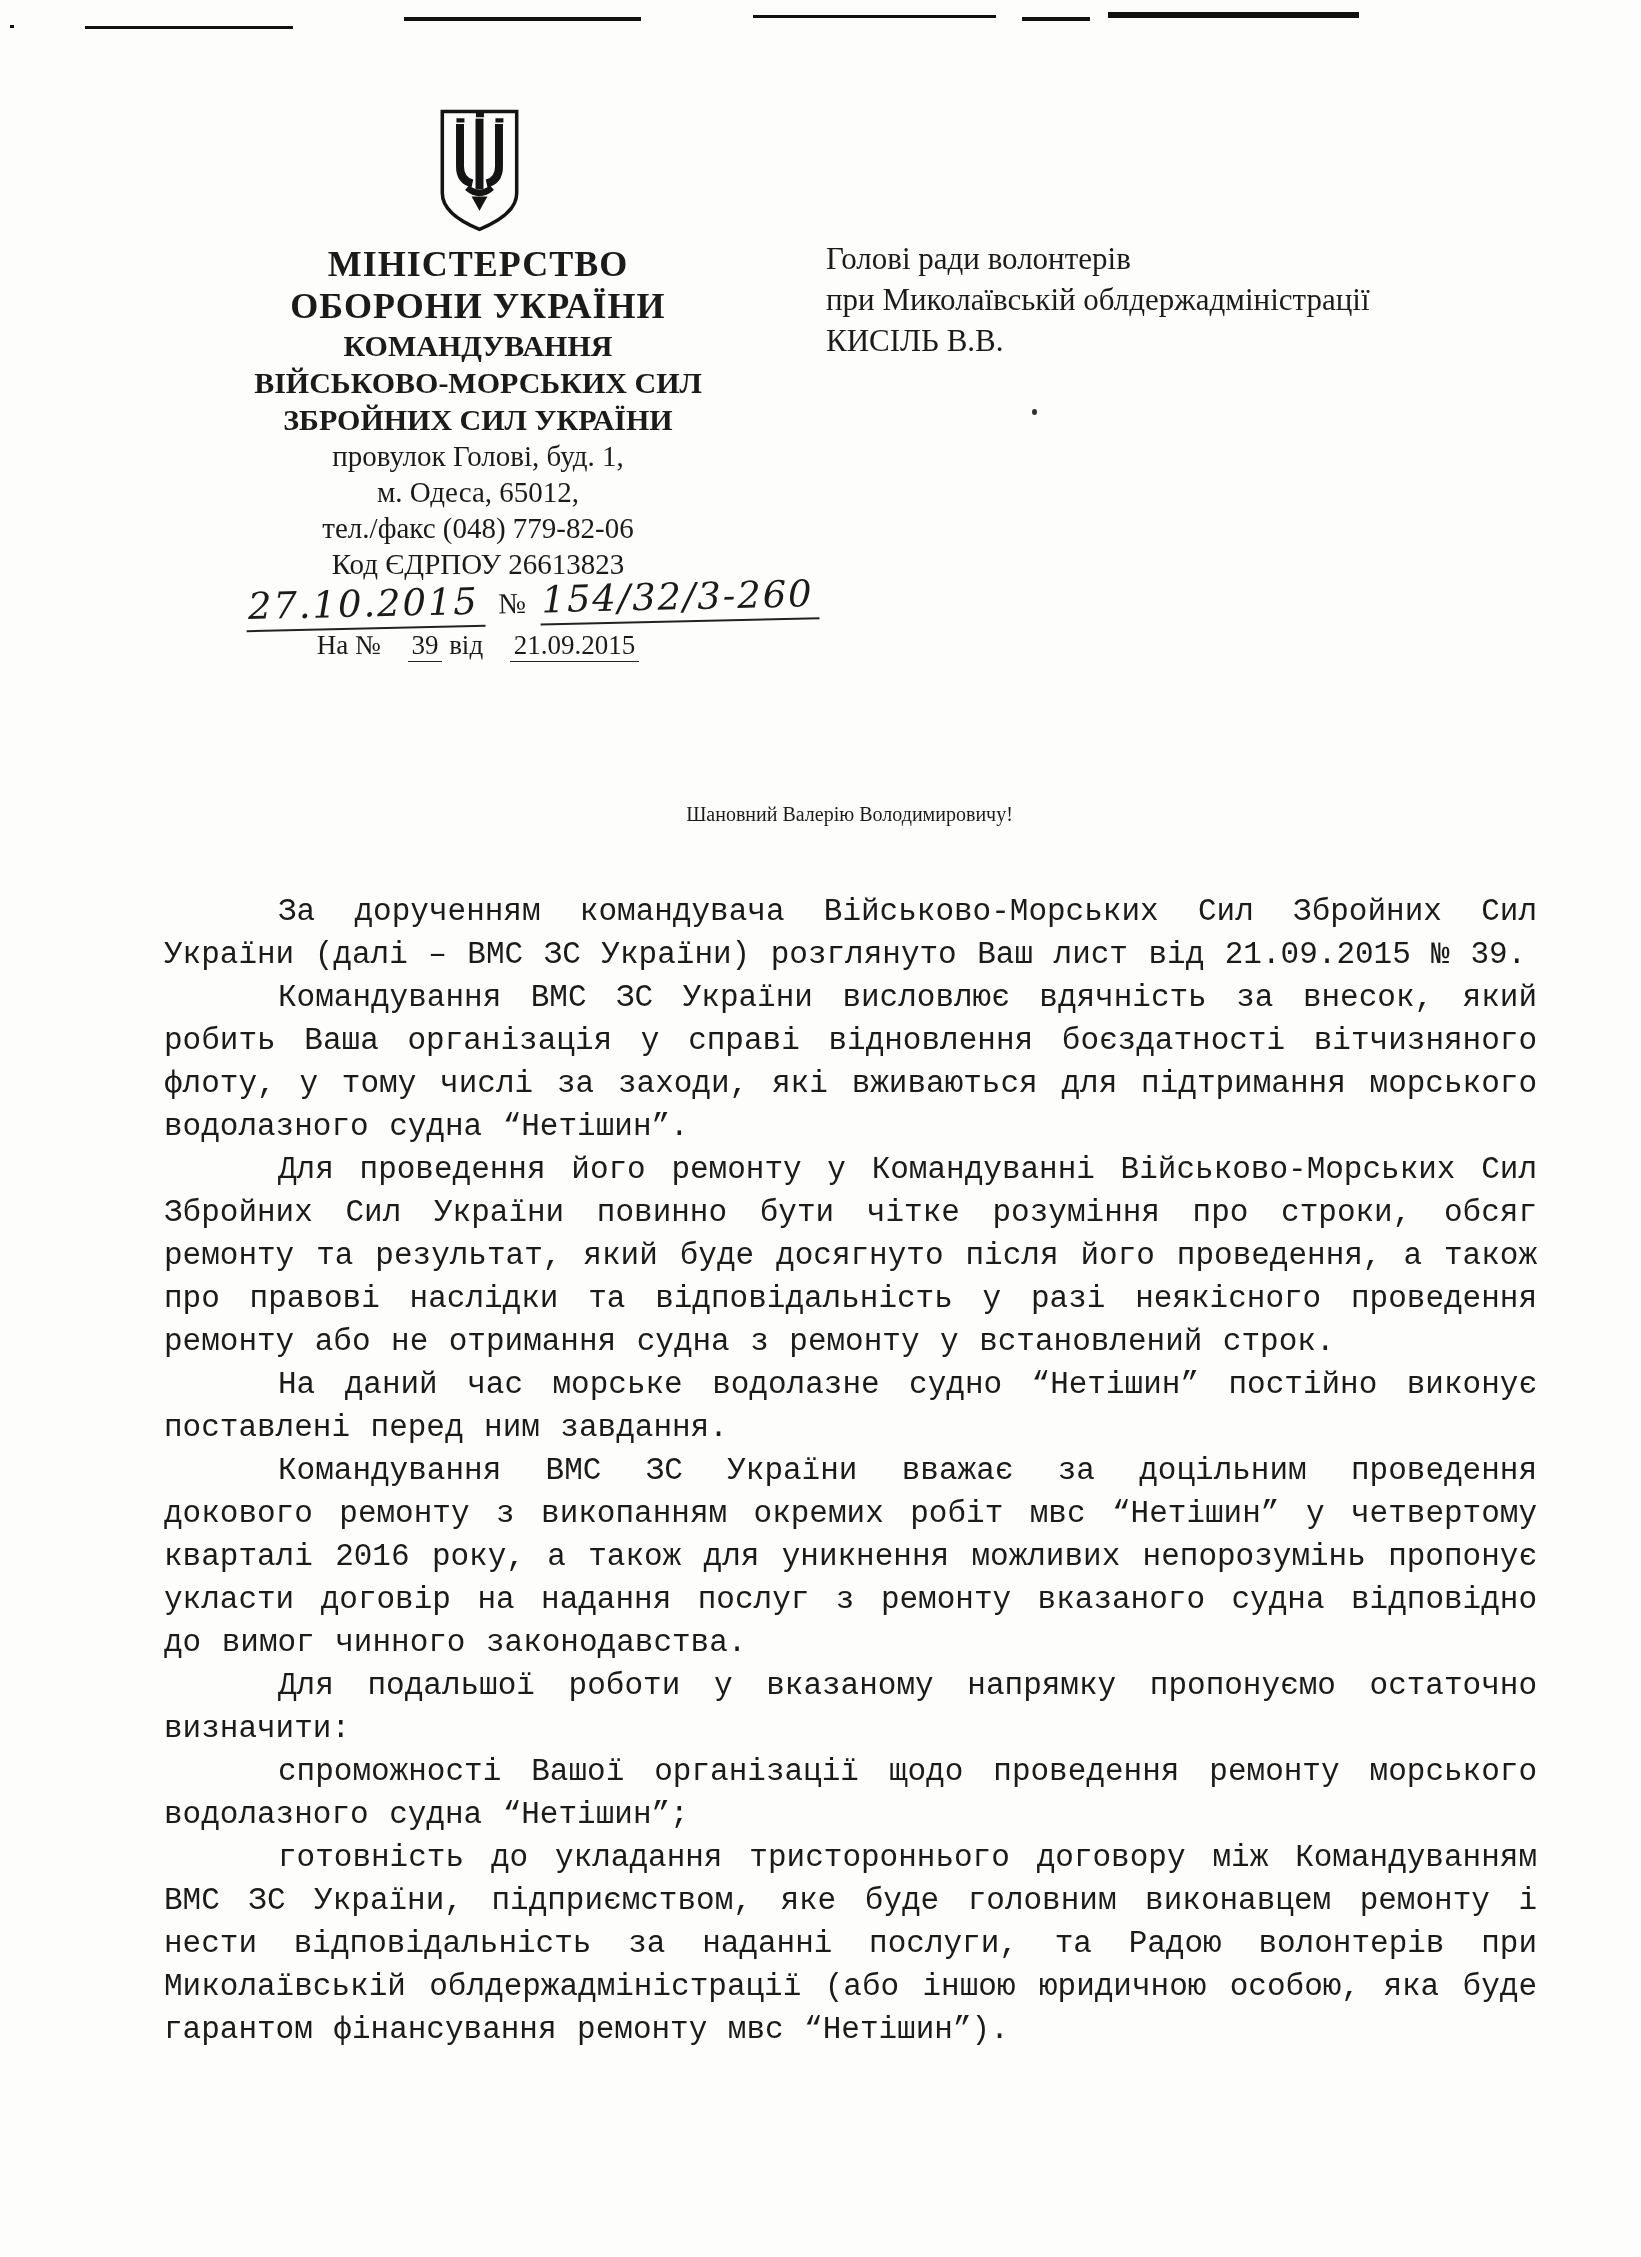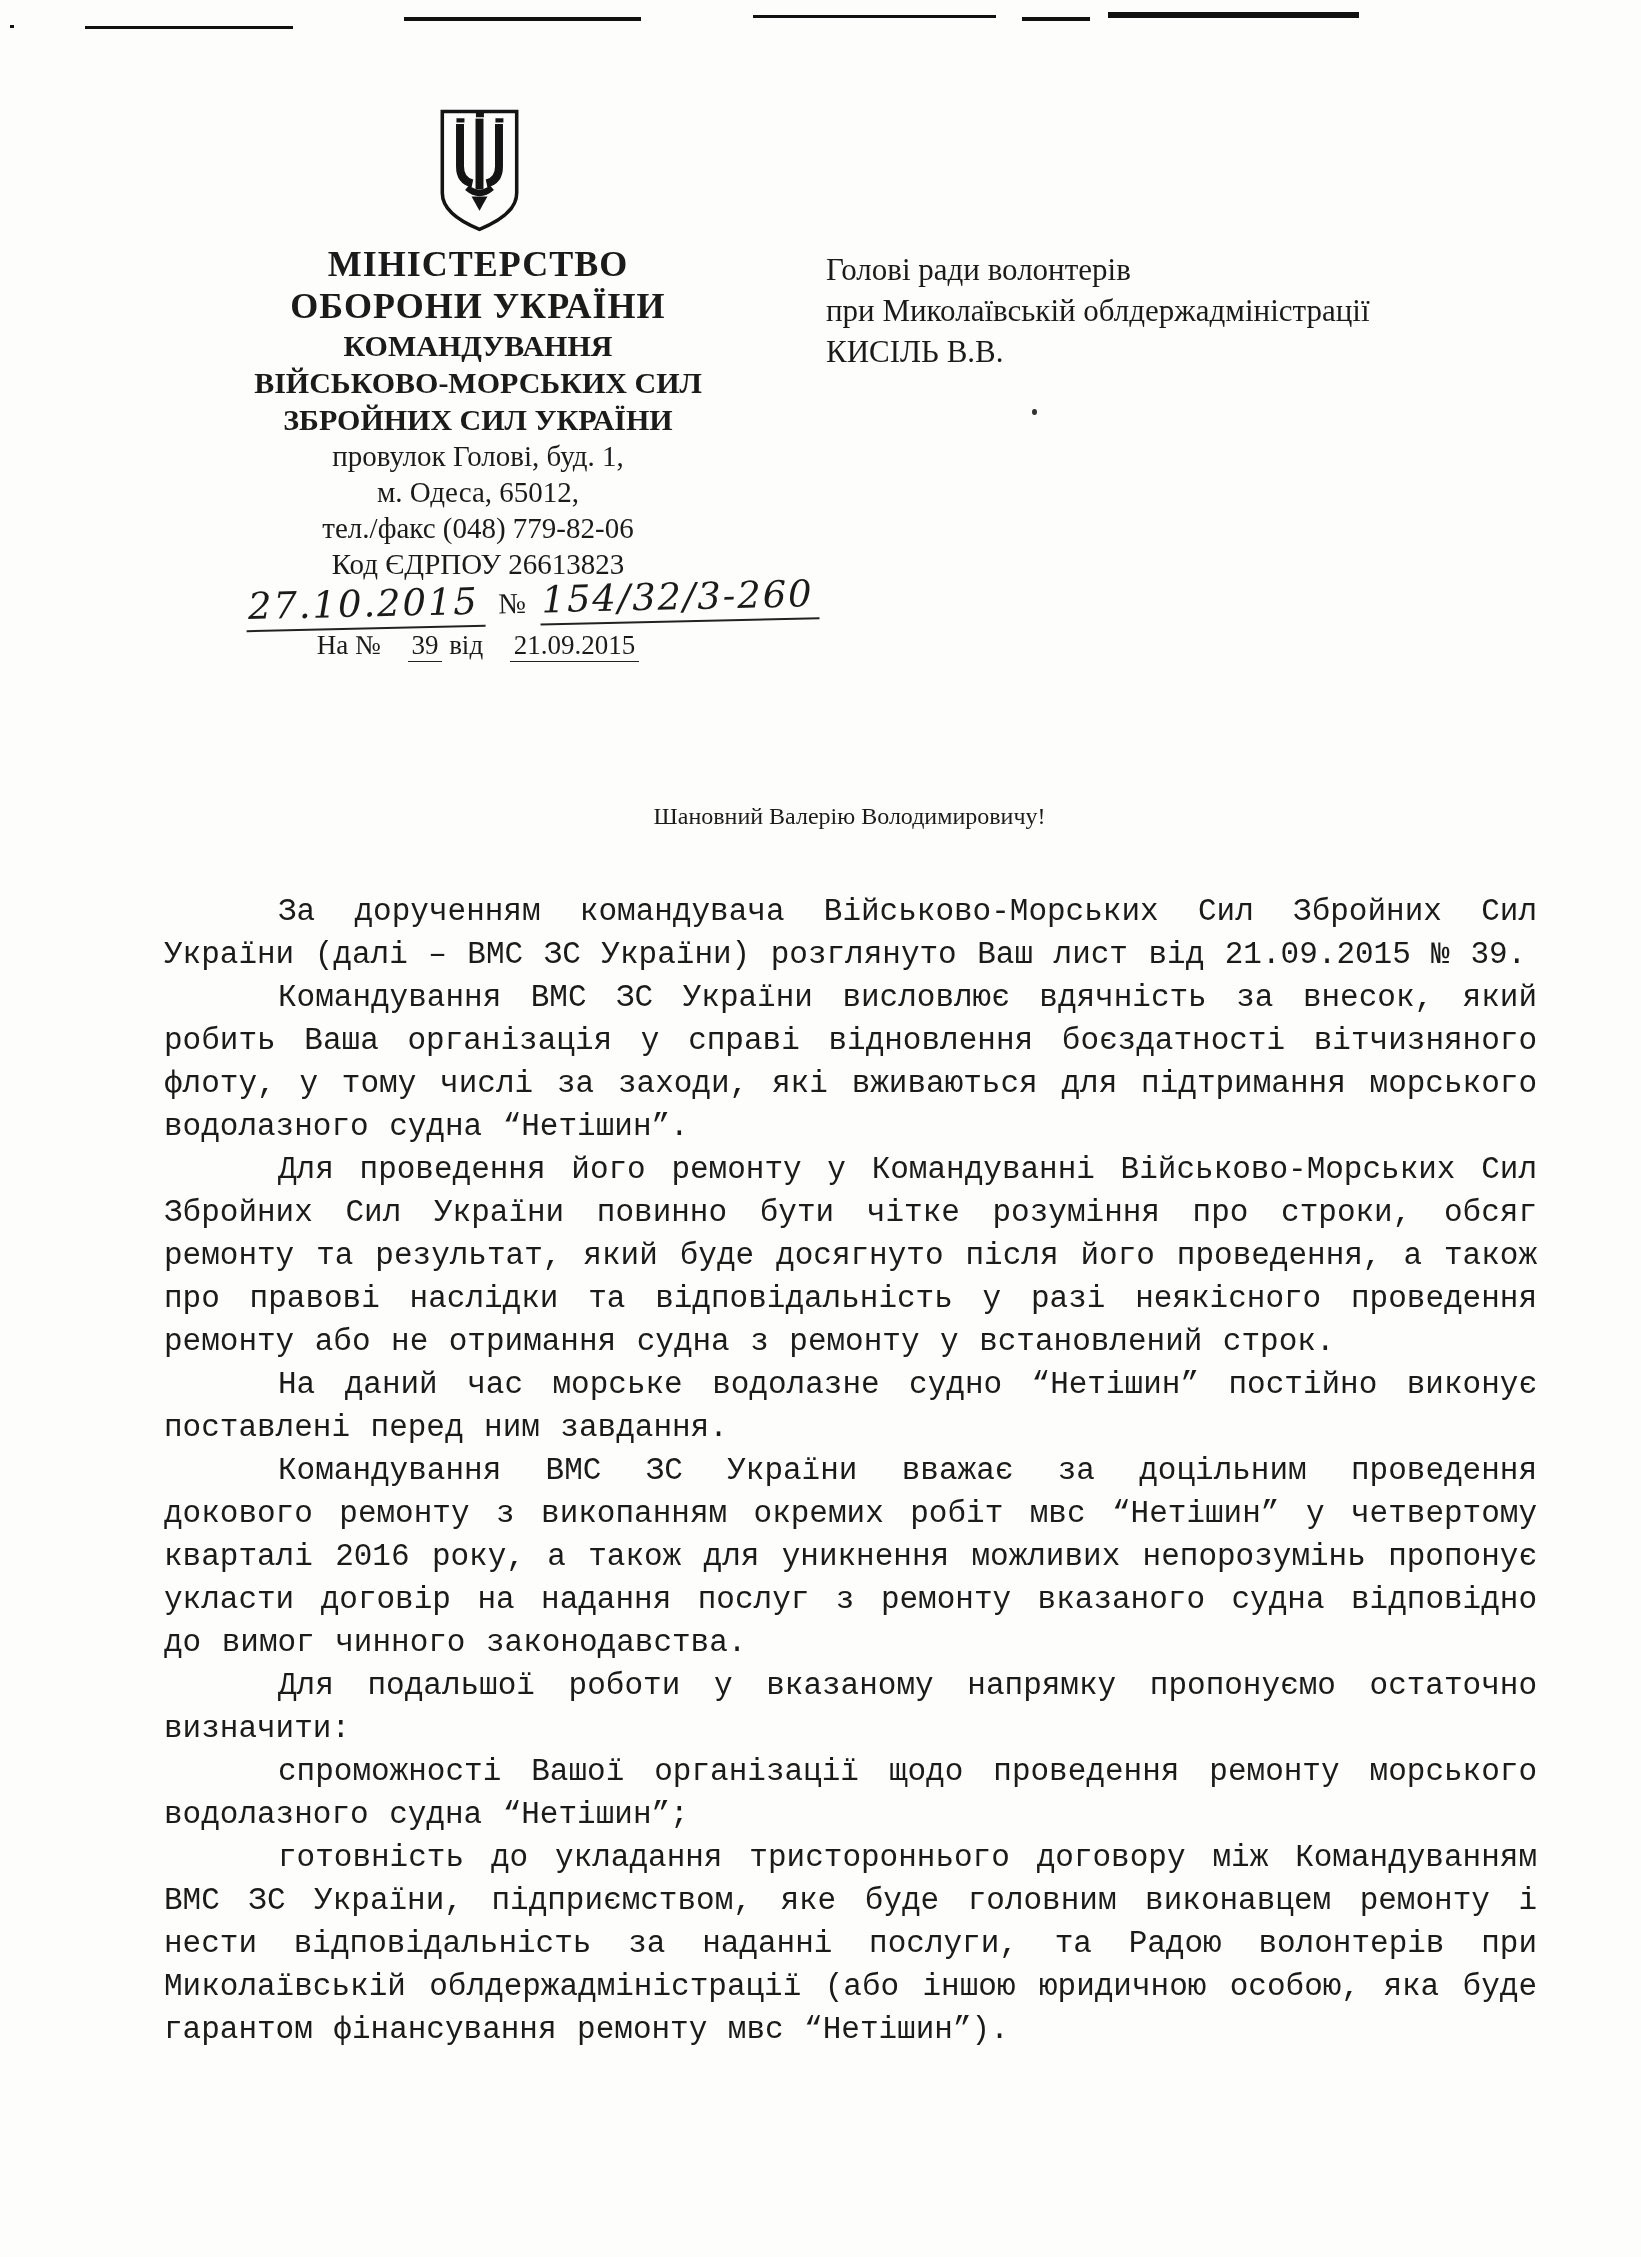--- a/index.html
+++ b/index.html
@@ -57,37 +57,37 @@
     left: 135px; top: 630px;
     width: 686px;
     text-align: center;
     font-size: 27px;
   }
   .ref-underline { border-bottom: 1.9px solid #222; padding: 0 3.9px 1px 3.9px; margin-left: 20px; }
 
   
   .recipient {
     position: absolute;
-    left: 826px; top: 249px;
+    left: 826px; top: 238px;
     width: 695px;
     font-size: 31px;
     line-height: 41px;
   }
 
   .artifact-dot {
     position: absolute; background: #333; border-radius: 50%;
   }
 
   
   .salutation {
     position: absolute;
     left: 164px; top: 803px;
     width: 1371px;
     text-align: center;
-    font-size: 24px;
+    font-size: 20px;
   }
 
   
   .body-text {
     position: absolute;
     left: 164px; top: 890px;
     width: 1373px;
     font-size: 31px;
     line-height: 43px;
     text-align: justify;

